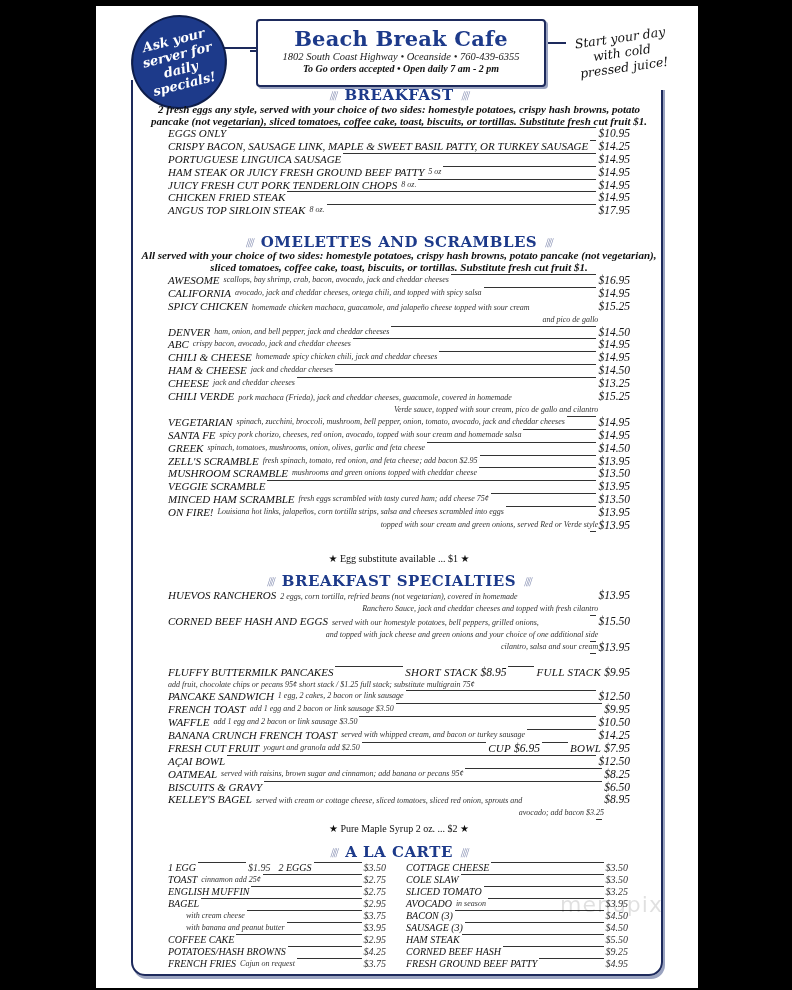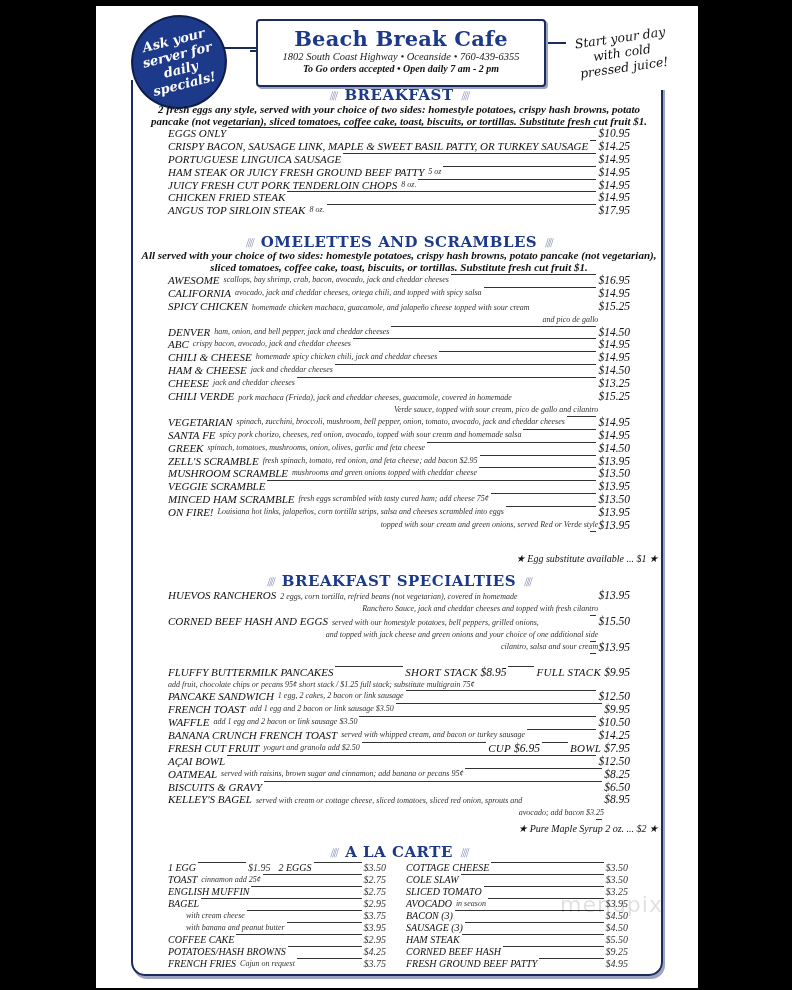--- a/index.html
+++ b/index.html
@@ -25,21 +25,21 @@
   .row .name{font-style:italic;white-space:nowrap;}
   .row .note{font-style:italic;font-size:8px;color:#333;margin-left:4px;white-space:nowrap;}
   .row .line{flex:1;border-bottom:1px solid #333;margin:0 2px 2px 2px;min-width:6px;}
   .row .price{font-style:italic;font-size:11.5px;white-space:nowrap;}
   .row .small-lbl{font-style:italic;font-size:11px;letter-spacing:0.3px;margin-right:3px;white-space:nowrap;}
   .twoline{display:flex;flex-direction:column;flex:1;}
   .twoline .top{white-space:nowrap;}
   .twoline .bottom{display:flex;align-items:flex-end;flex-direction:column;}
   .twoline .bottom .cont{font-style:italic;font-size:8px;color:#333;white-space:nowrap;}
   .subnote{font-style:italic;font-size:8px;color:#333;height:11px;line-height:11px;}
-  .star{position:absolute;left:140px;width:518px;text-align:right;font-style:italic;font-size:10px;color:#111;}
+  .star{position:absolute;left:140px;width:518px;text-align:center;font-size:10px;color:#111;}
   .alc{position:absolute;top:862px;}
   .alc .row{font-size:10px;height:12px;}
   .alc .row .price{font-size:10px;color:#333;}
   .alc .row.sub .name{font-size:8px;padding-left:18px;color:#333;}
   .watermark{position:absolute;left:560px;top:892px;font-family:"DejaVu Sans",sans-serif;font-size:22px;color:rgba(0,0,0,0.12);letter-spacing:1px;}
 </style>
 </head>
 <body>
 
 <div class="page"></div>

